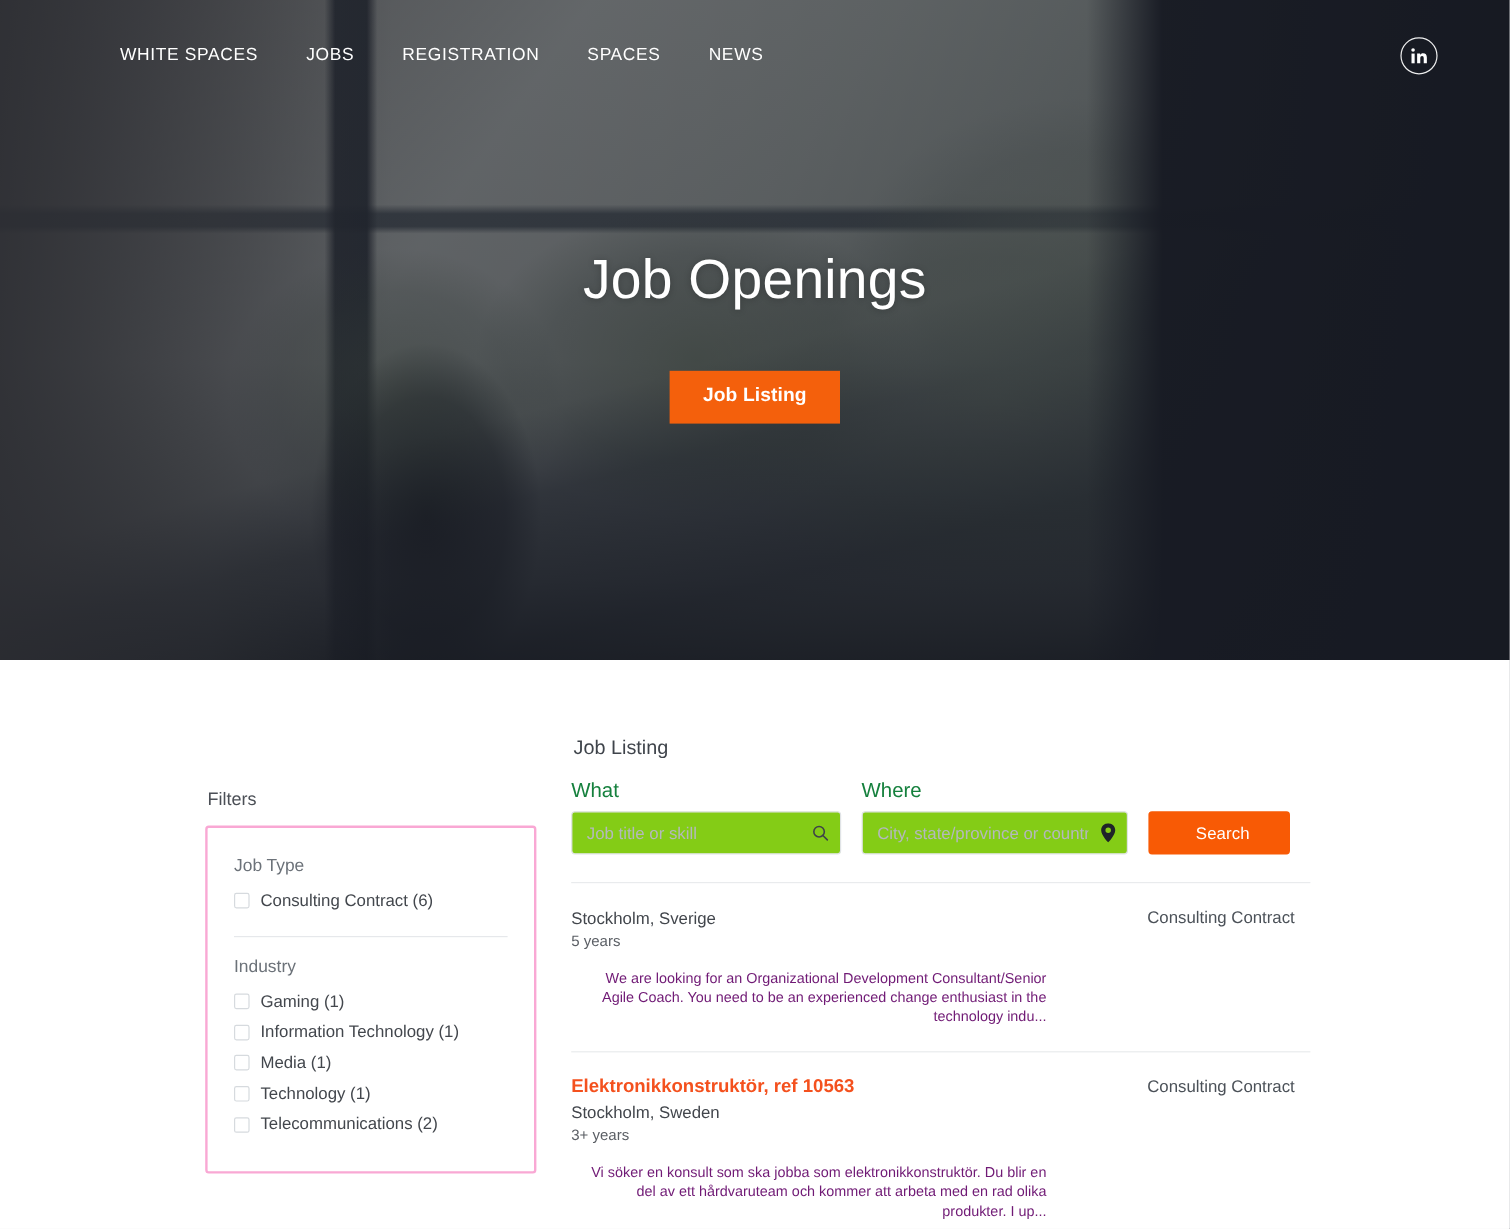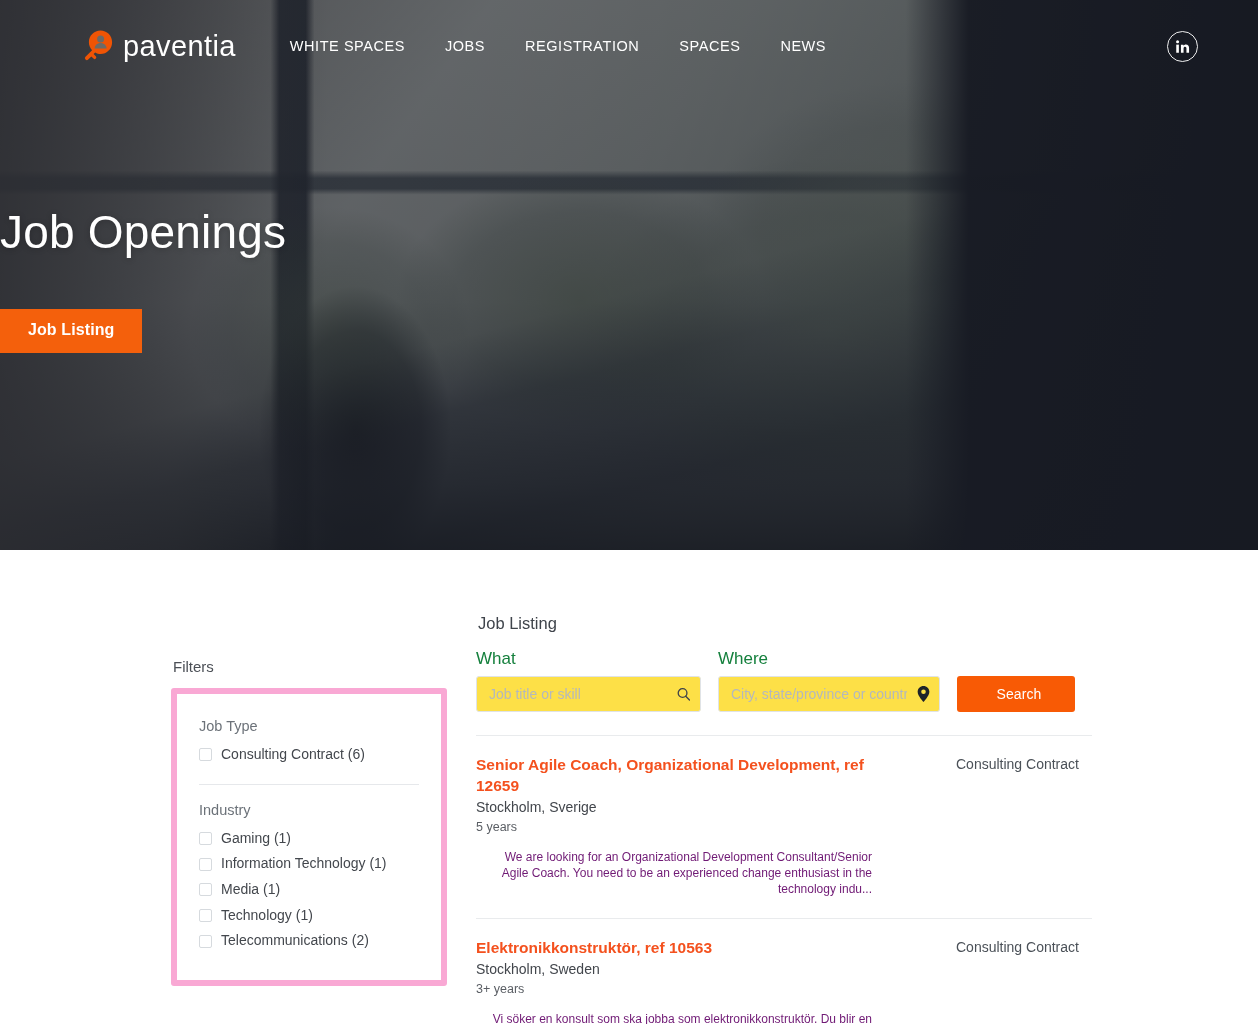--- a/index.html
+++ b/index.html
@@ -77,21 +77,21 @@
     border: 1.5px solid rgba(255,255,255,0.92);
     display: flex; align-items: center; justify-content: center;
     flex: 0 0 auto;
   }
 
   
   #hero-content {
     position: absolute; left: 0; top: 0;
     width: 1258px; height: 550px;
     display: flex; flex-direction: column;
-    align-items: flex-start; justify-content: center;
+    align-items: center; justify-content: center;
     z-index: 4;
     padding-top: 8px;
   }
   #hero-title {
     color: #ffffff;
     font-size: 46px;
     font-weight: 400;
     letter-spacing: 0.2px;
     margin: 0 0 50px 0;
     text-shadow: 0 1px 6px rgba(0,0,0,0.22);
@@ -128,21 +128,21 @@
     left: 171px;
     top: 108px;
     width: 276px;
   }
   #filters-heading {
     font-size: 15px;
     color: #4b4f56;
     margin: 0 0 13px 2px;
   }
   #filters-card {
-    border: 6px solid #f9a8d4;
+    border: 2px solid #f9a8d4;
     border-radius: 3px;
     padding: 24px 22px 26px 22px;
     background: #fff;
   }
   .filter-group-title {
     font-size: 14.5px;
     color: #6c7279;
     margin: 0 0 8px 0;
   }
   .filter-row {
@@ -195,21 +195,21 @@
     position: relative;
     height: 36px;
   }
   .field-input {
     width: 100%; height: 36px;
     border: 1px solid #e0e3e6;
     border-radius: 3px;
     padding: 0 32px 0 12px;
     font-size: 14px;
     color: #43474d;
-    background: #fde047;
+    background: #84cc16;
     font-family: "Liberation Sans", sans-serif;
     outline: none;
   }
   .field-input::placeholder { color: #b4b8bd; }
   .field-icon {
     position: absolute; right: 10px; top: 50%;
     transform: translateY(-50%);
     pointer-events: none;
     line-height: 0;
   }
@@ -273,30 +273,20 @@
   }
 </style>
 </head>
 <body>
 
 <div id="hero">
   <div id="hero-photo"></div>
   <div id="hero-scrim"></div>
 
   <div id="navbar">
-    <a id="logo" href="#">
-      <span id="logo-mark-wrap">
-        <svg id="logo-mark" viewBox="0 0 34 34" xmlns="http://www.w3.org/2000/svg">
-          <path d="M20.5 1.6c-6.4 0-11.6 5.2-11.6 11.6 0 3.1 1.2 5.9 3.2 8l-6.6 6.6a1.9 1.9 0 0 0 0 2.7 1.9 1.9 0 0 0 2.7 0l3.1-3.1 2.2 2.2a1.6 1.6 0 0 0 2.3-2.3l-2.2-2.2 1.6-1.6c1.7 1 3.7 1.5 5.3 1.5 6.4 0 11.6-5.2 11.6-11.8S26.9 1.6 20.5 1.6z" fill="#ef5405"></path>
-          <circle cx="20.6" cy="10.0" r="3.5" fill="#6d6a67"></circle>
-          <path d="M14.6 19.6c0-3.3 2.7-5.6 6-5.6s6 2.3 6 5.6z" fill="#6d6a67"></path>
-        </svg>
-      </span>
-      <span id="logo-word">paventia</span>
-    </a>
 
     <nav id="nav-links">
       <a class="nav-link" href="#">WHITE SPACES</a>
       <a class="nav-link" href="#">JOBS</a>
       <a class="nav-link" href="#">REGISTRATION</a>
       <a class="nav-link" href="#">SPACES</a>
       <a class="nav-link" href="#">NEWS</a>
     </nav>
 
     <span id="nav-spacer"></span>
@@ -394,21 +384,20 @@
           </div>
         </div>
 
         <button id="search-btn">Search</button>
       </div>
 
       <div id="jobs">
 
         <article class="job">
           <div class="job-main">
-            <a class="job-title" href="#">Senior Agile Coach, Organizational Development, ref 12659</a>
             <div class="job-location">Stockholm, Sverige</div>
             <div class="job-exp">5 years</div>
             <div class="job-desc">We are looking for an Organizational Development Consultant/Senior Agile Coach. You need to be an experienced change enthusiast in the technology indu...</div>
           </div>
           <div class="job-type">Consulting Contract</div>
         </article>
 
         <article class="job">
           <div class="job-main">
             <a class="job-title" href="#">Elektronikkonstruktör, ref 10563</a>

